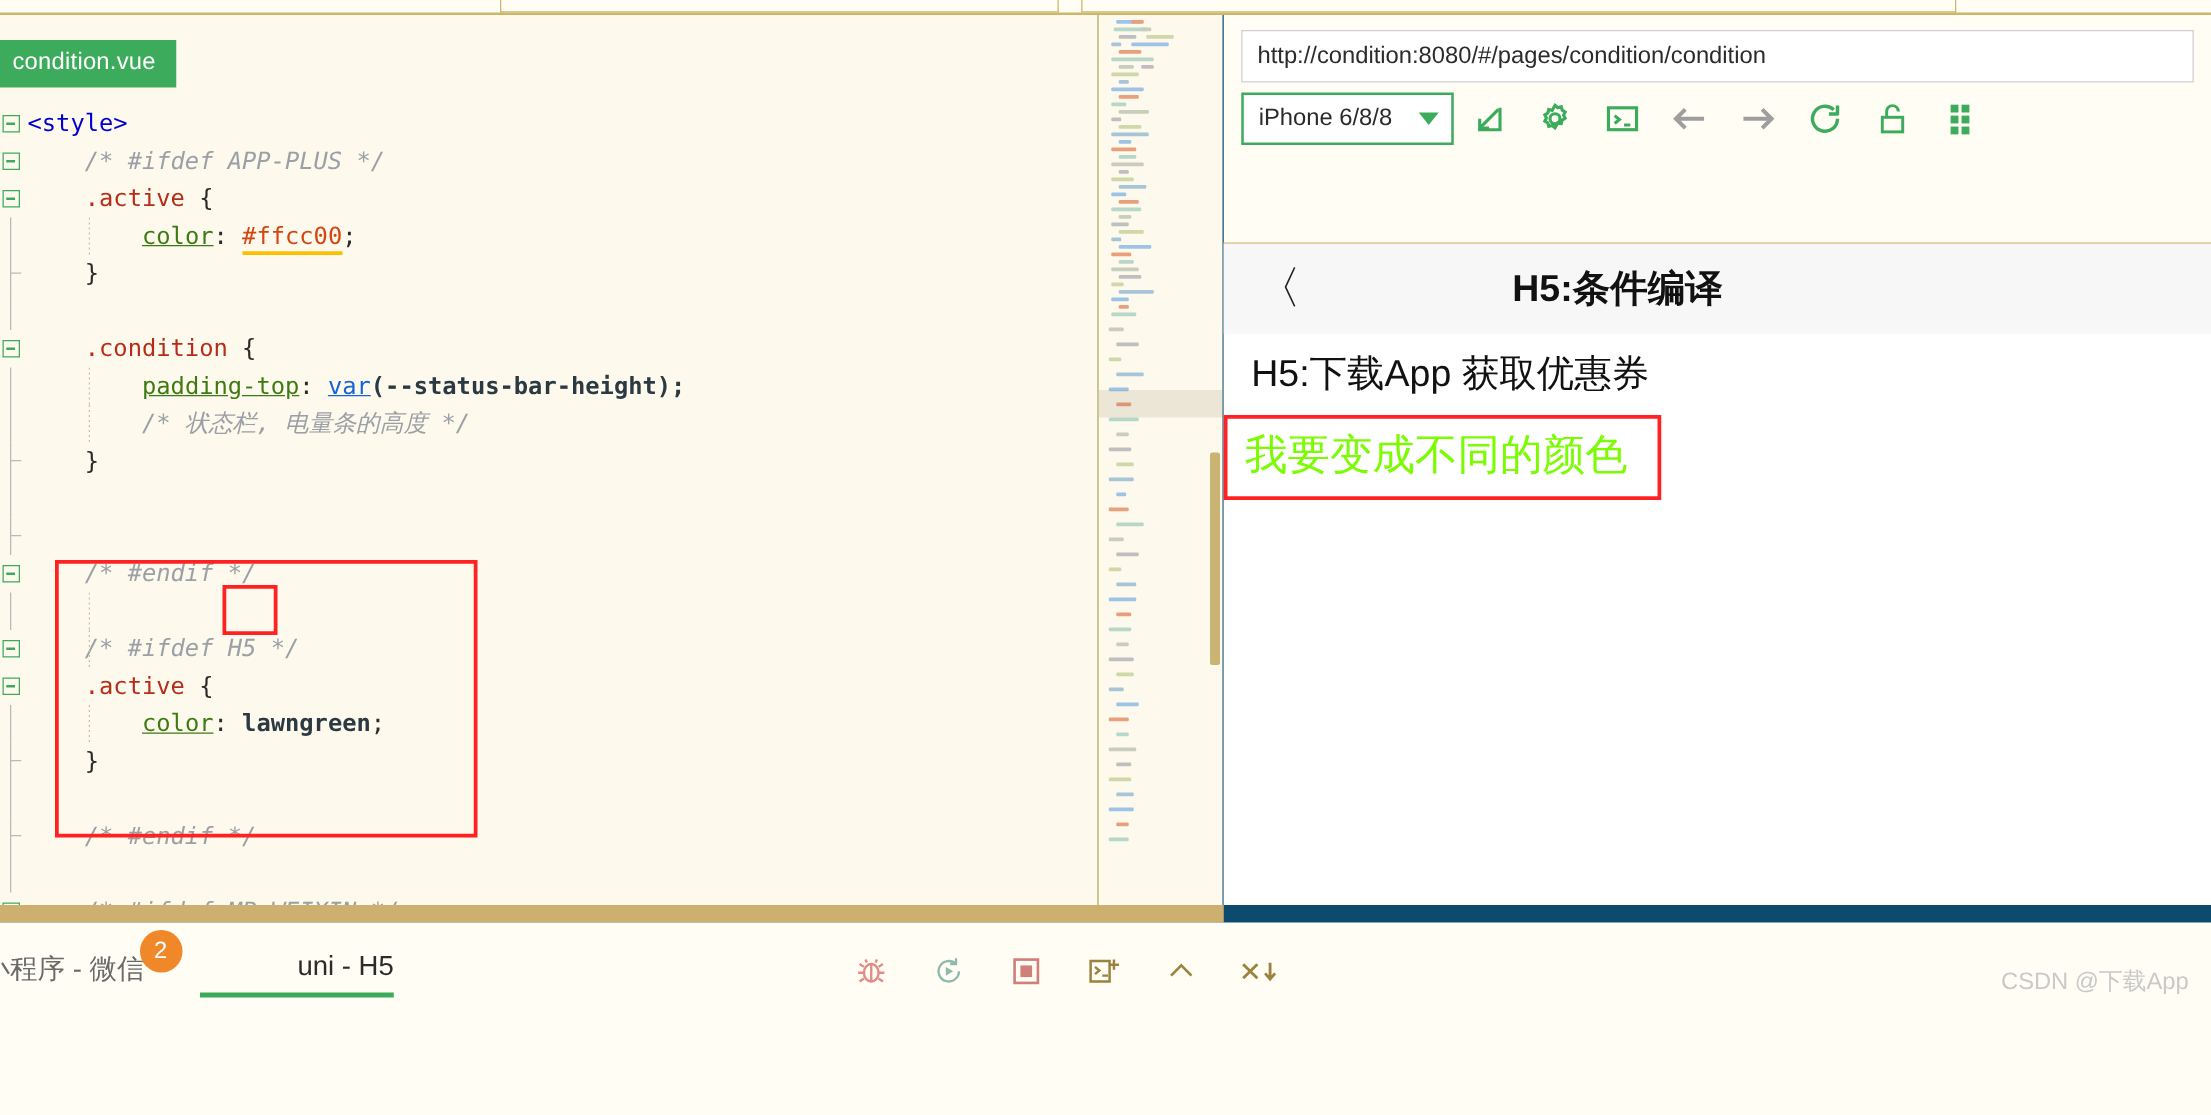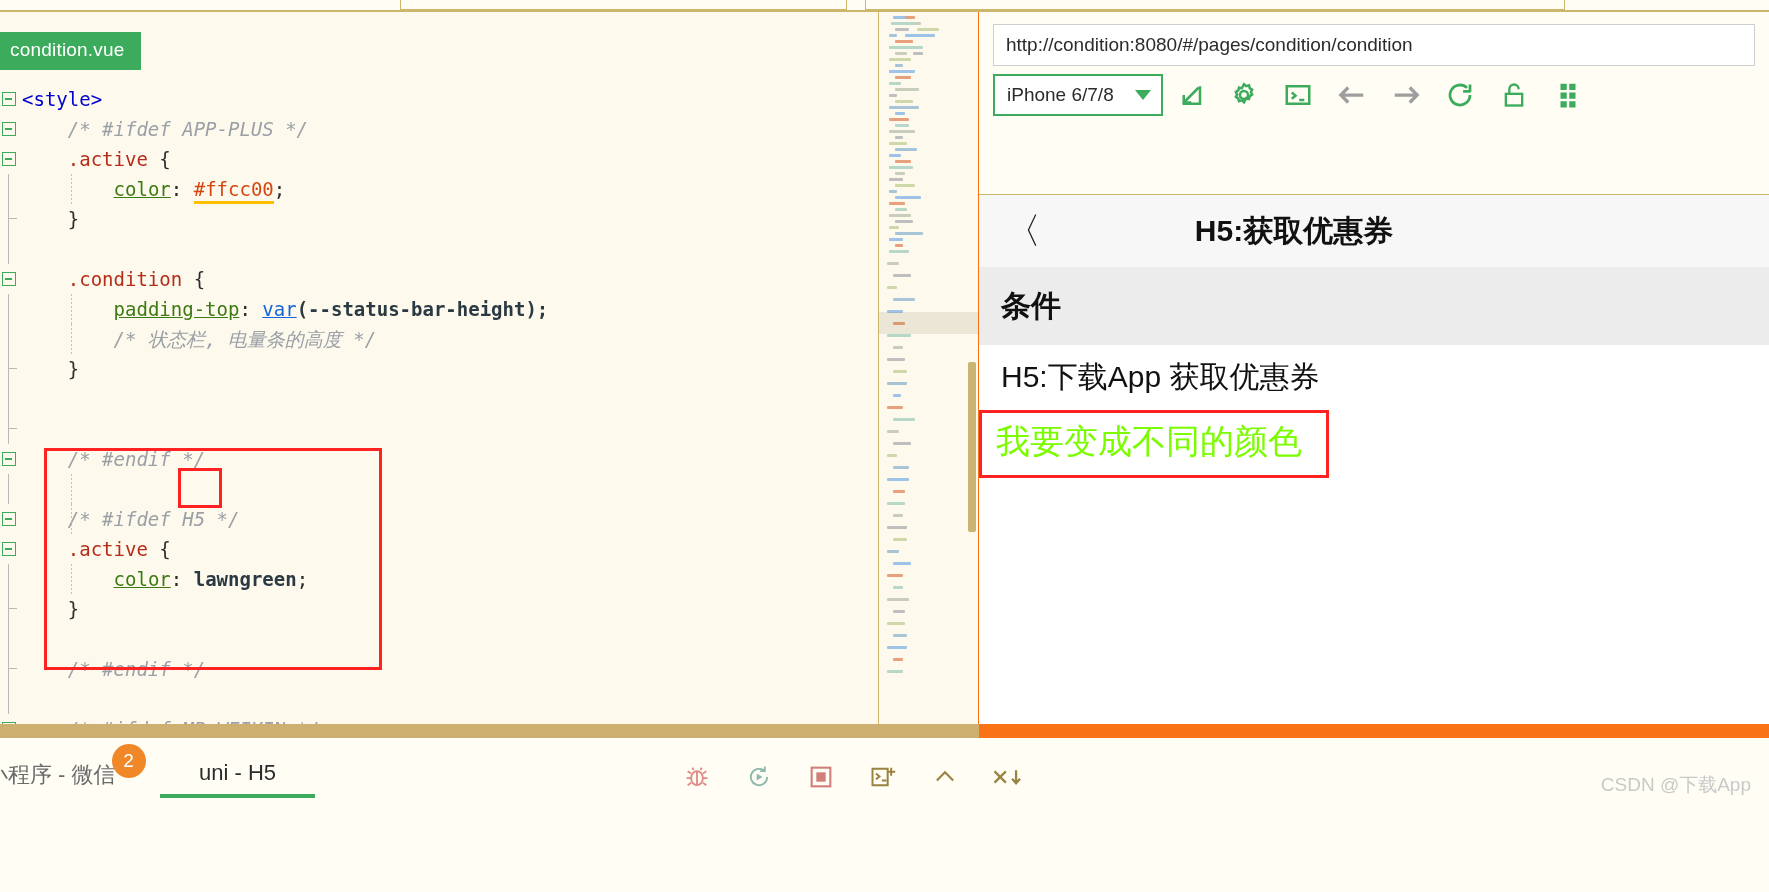--- a/index.html
+++ b/index.html
@@ -2,21 +2,21 @@
 <html><head>
 <meta charset="utf-8">
 <style>
   * { box-sizing: border-box; margin: 0; padding: 0; }
   html, body {
     width: 1769px; height: 892px;
     overflow: hidden;
     background: #fdf9ec;
     font-family: "Liberation Sans", sans-serif;
   }
-  #root { position: relative; width: 1769px; height: 892px; background: #f97316; }
+  #root { position: relative; width: 1769px; height: 892px; background: #0c4a6e; }
 
   
   .top-strip { position: absolute; left:0; top:0; width:1769px; height:12px; background:#fffdf4; }
   .top-strip .seam { position:absolute; top:0; height:10px; border:1px solid #cdb56a; border-top:none; background:#fffdf4; }
   .top-strip .seam.a { left:400px; width:447px; }
   .top-strip .seam.b { left:865px; width:700px; }
   .top-strip .baseline { position:absolute; left:0; top:10px; width:1769px; height:2px; background:#cdb56a; }
 
   
   .editor {
@@ -107,21 +107,21 @@
   .greenbox span { font-size:34px; color:#7cfc00; }
 
   
   .console { position:absolute; left:0; top:724px; width:979px; height:14px; background:#cdb070; }
   .statusbar { position:absolute; left:0; top:738px; width:1769px; height:154px; background:#fffdf4; }
   .sb-left { position:absolute; left:-14px; top:22px; display:flex; align-items:center; gap:10px; }
   .sb-item { font-size:22px; color:#6a6a6a; position:relative; padding-right:4px; }
   .badge { position:absolute; right:-26px; top:-16px; width:34px; height:34px; border-radius:50%;
            background:#f0882a; color:#fff; font-size:19px; display:flex; align-items:center; justify-content:center; }
   .sb-tab { position:absolute; left:160px; top:22px; width:155px; text-align:center; }
-  .sb-tab .lab { font-size:22px; color:#2b2b2b; }
+  .sb-tab .lab { font-size:22px; color:#2b2b2b;text-align:right; }
   .sb-tab .bar { margin-top:8px; height:4px; background:#3cab5c; }
   .sb-icons { position:absolute; left:680px; top:22px; display:flex; align-items:center; gap:28px; }
   .sb-ico { width:34px; height:34px; display:flex; align-items:center; justify-content:center; cursor:pointer; }
   .watermark { position:absolute; right:18px; top:34px; font-size:19px; color:#c9c9c9; }
 </style>
 </head>
 <body>
 
 <div id="root">
 
@@ -227,21 +227,21 @@
 
   <div class="browser">
 
 
     <div class="urlrow">
       <div class="urlbox" title="请输入网址">http://condition:8080/#/pages/condition/condition</div>
     </div>
 
     <div class="toolrow">
       <div class="device">
-        <span>iPhone 6/7/8</span>
+        <span>iPhone 6/8/8</span>
         <span class="caret"></span>
       </div>
       <div id="tool-icons" style="display:flex;align-items:center;">
           <div class="tbtn" title="在外部浏览器打开">
             <svg width="30" height="30" viewBox="0 0 24 24" fill="none" stroke="#3cab5c" stroke-width="2">
               <path d="M20 5v14H6"></path>
               <path d="M19 6L7 18"></path>
               <path d="M7 12v6h6"></path>
             </svg>
           </div>
@@ -288,23 +288,22 @@
               <rect x="2" y="17" width="5" height="5"></rect>
               <rect x="9" y="17" width="5" height="5"></rect>
             </svg>
           </div>
         </div>
     </div>
 
     <div class="preview">
       <div class="navbar">
         <div class="navback">〈</div>
-        <div class="navtitle">H5:获取优惠券</div>
-      </div>
-      <div class="section">条件</div>
+        <div class="navtitle">H5:条件编译</div>
+      </div>
       <div class="line1">H5:下载App 获取优惠券</div>
       <div class="line2-wrap">
         <div class="greenbox" id="greenbox">
           <span style="color: rgb(124, 252, 0);">我要变成不同的颜色</span>
         </div>
       </div>
     </div>
   </div>
 
   <div class="console"></div>

